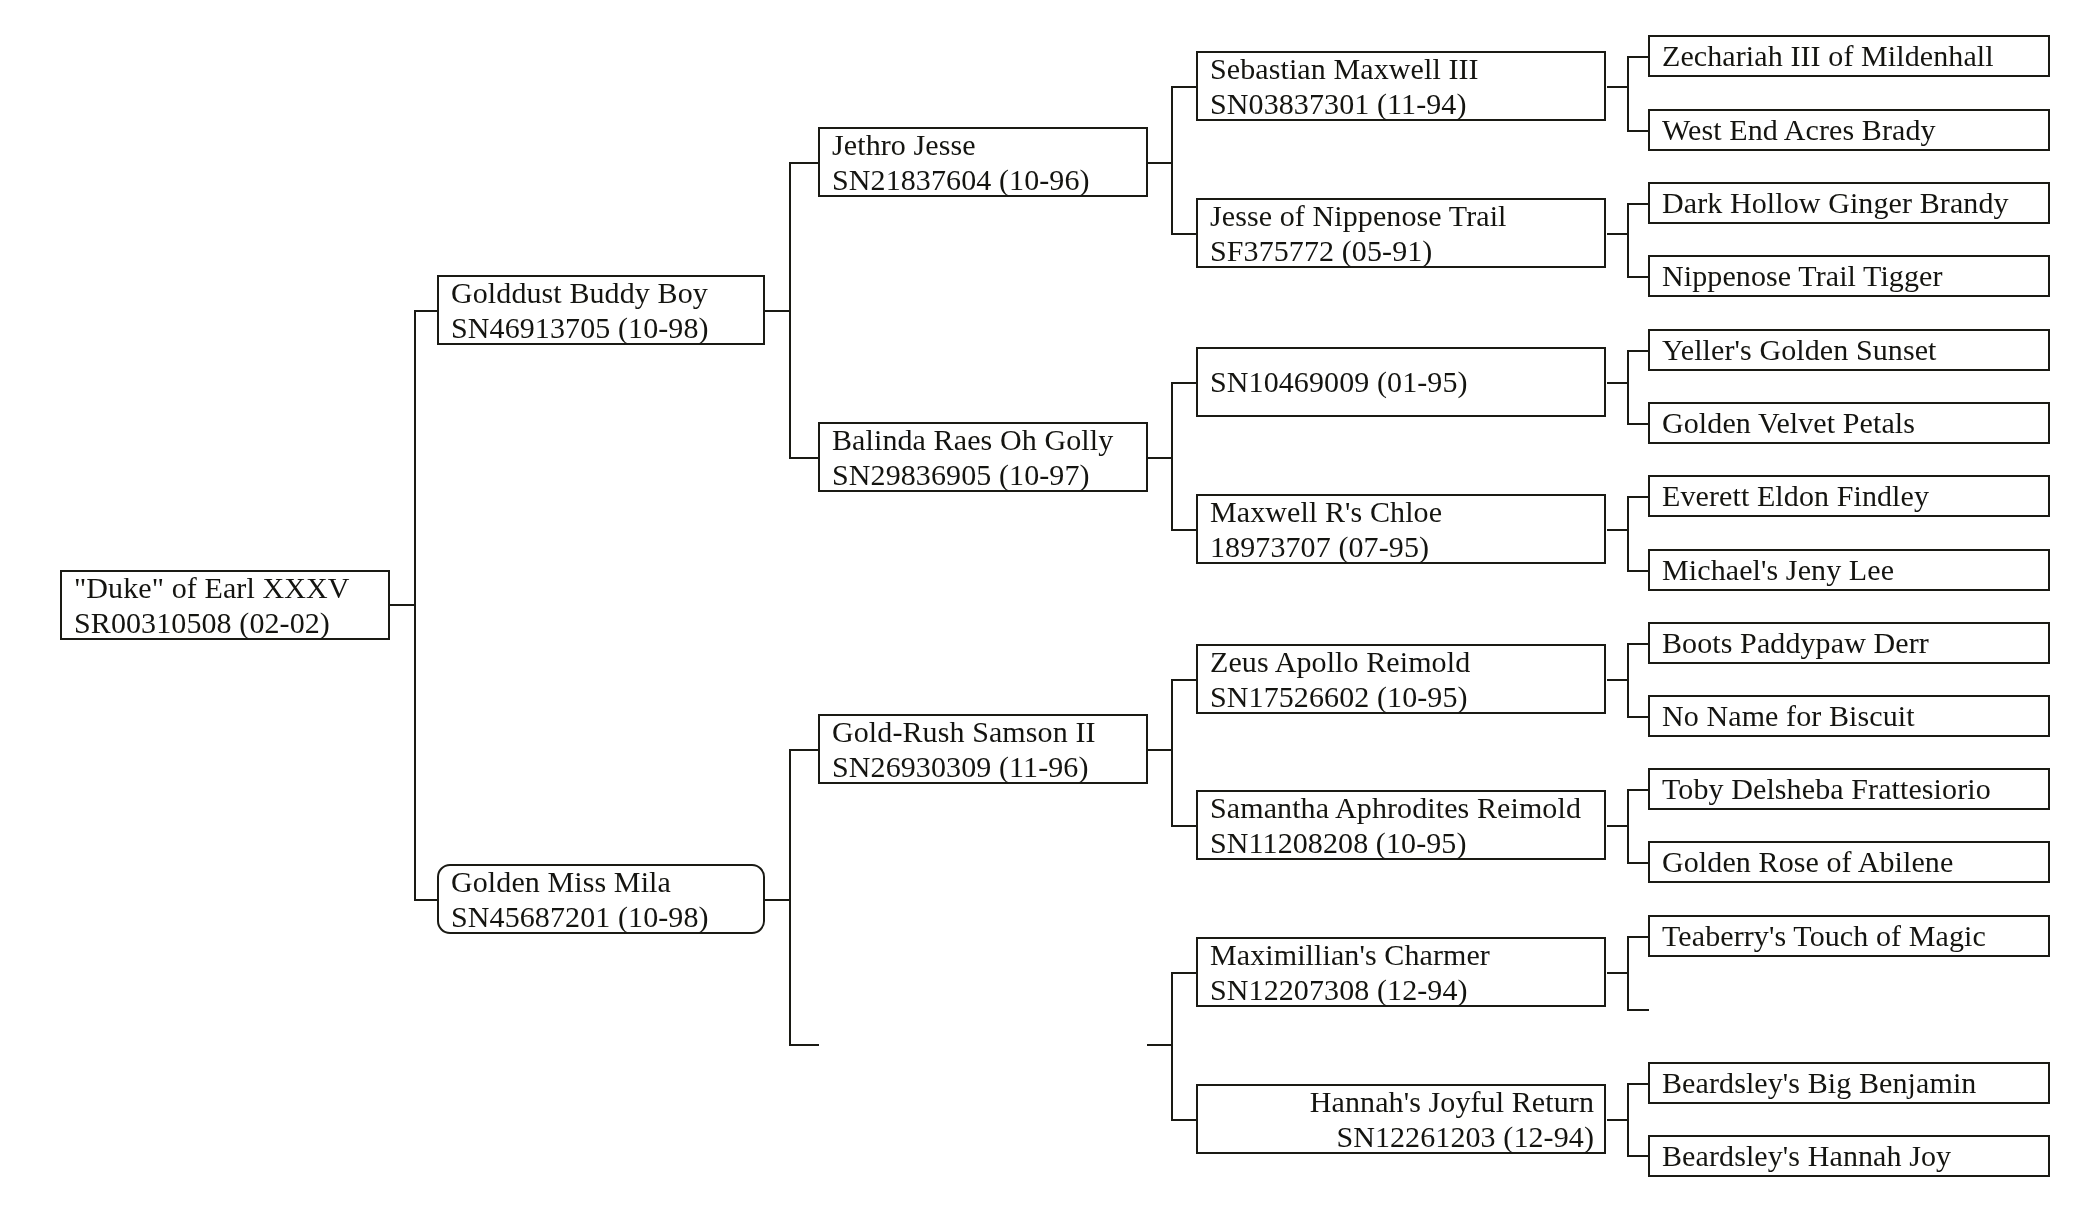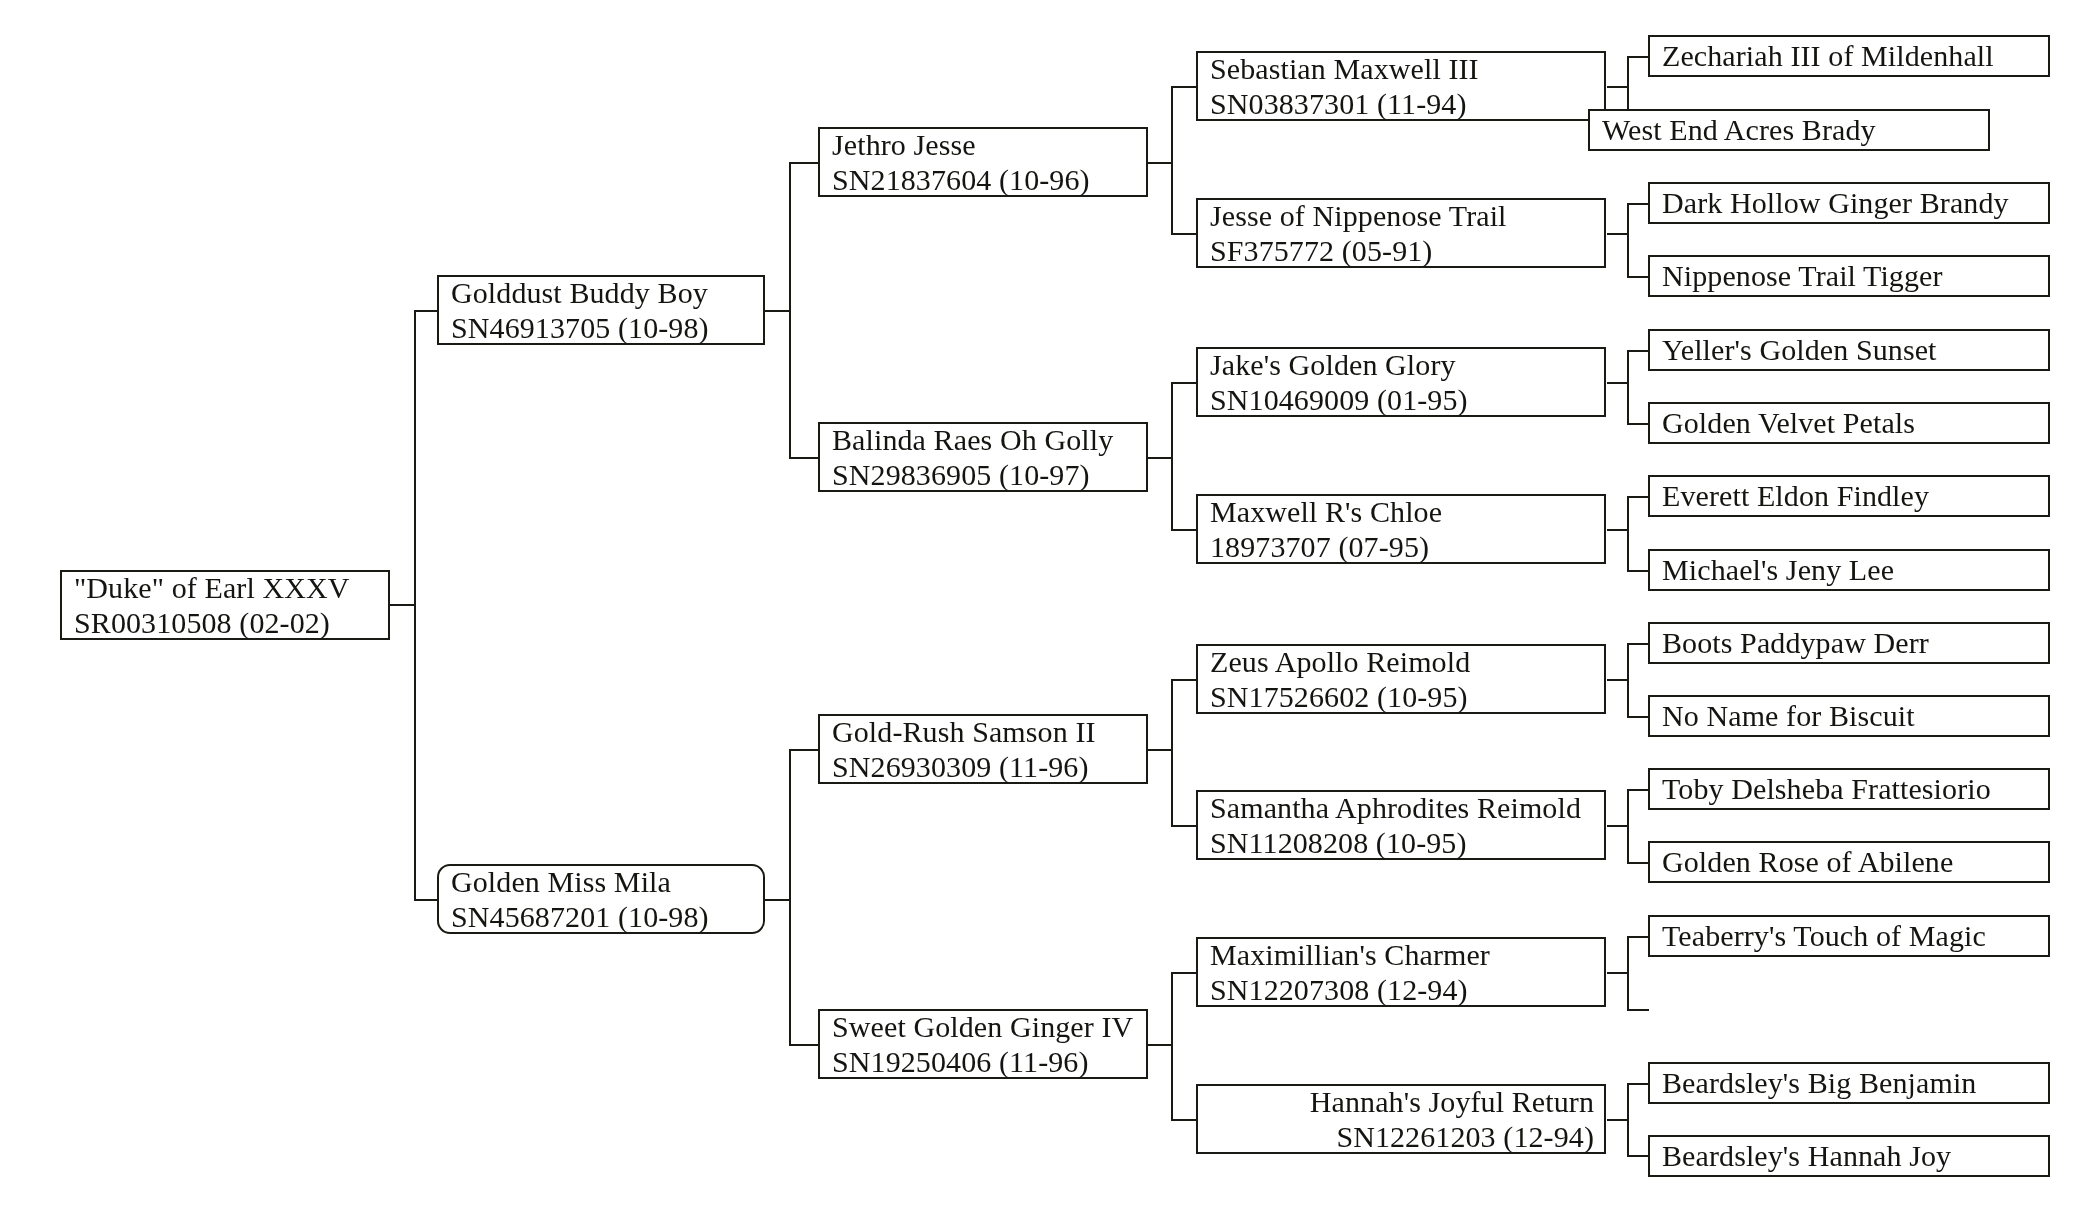--- a/index.html
+++ b/index.html
@@ -153,35 +153,30 @@
     <span class="id">SN21837604 (10-96)</span>
   </div>
   <div class="node gen2" style="left:818px; top:422px;">
     <span class="nm">Balinda Raes Oh Golly</span>
     <span class="id">SN29836905 (10-97)</span>
   </div>
   <div class="node gen2" style="left:818px; top:714px;">
     <span class="nm">Gold-Rush Samson II</span>
     <span class="id">SN26930309 (11-96)</span>
   </div>
-  <div class="node gen2" style="left:818px; top:1009px;">
-    <span class="nm">Sweet Golden Ginger IV</span>
-    <span class="id">SN19250406 (11-96)</span>
-  </div>
 
   <div class="node gen3" style="left:1196px; top:51px;">
     <span class="nm">Sebastian Maxwell III</span>
     <span class="id">SN03837301 (11-94)</span>
   </div>
   <div class="node gen3" style="left:1196px; top:198px;">
     <span class="nm">Jesse of Nippenose Trail</span>
     <span class="id">SF375772 (05-91)</span>
   </div>
   <div class="node gen3" style="left:1196px; top:347px;">
-    <span class="nm">Jake's Golden Glory</span>
     <span class="id">SN10469009 (01-95)</span>
   </div>
   <div class="node gen3" style="left:1196px; top:494px;">
     <span class="nm">Maxwell R's Chloe</span>
     <span class="id">18973707 (07-95)</span>
   </div>
   <div class="node gen3" style="left:1196px; top:644px;">
     <span class="nm">Zeus Apollo Reimold</span>
     <span class="id">SN17526602 (10-95)</span>
   </div>
@@ -194,21 +189,21 @@
     <span class="id">SN12207308 (12-94)</span>
   </div>
   <div class="node gen3" style="left:1196px; top:1084px;text-align:right;">
     <span class="nm">Hannah's Joyful Return</span>
     <span class="id">SN12261203 (12-94)</span>
   </div>
 
   <div class="node gen4 single" style="left:1648px; top:35px;">
     <span class="nm">Zechariah III of Mildenhall</span>
   </div>
-  <div class="node gen4 single" style="left:1588px; top:109px;">
+  <div class="node gen4 single" style="left:1648px; top:109px;">
     <span class="nm">West End Acres Brady</span>
   </div>
   <div class="node gen4 single" style="left:1648px; top:182px;">
     <span class="nm">Dark Hollow Ginger Brandy</span>
   </div>
   <div class="node gen4 single" style="left:1648px; top:255px;">
     <span class="nm">Nippenose Trail Tigger</span>
   </div>
   <div class="node gen4 single" style="left:1648px; top:329px;">
     <span class="nm">Yeller's Golden Sunset</span>

